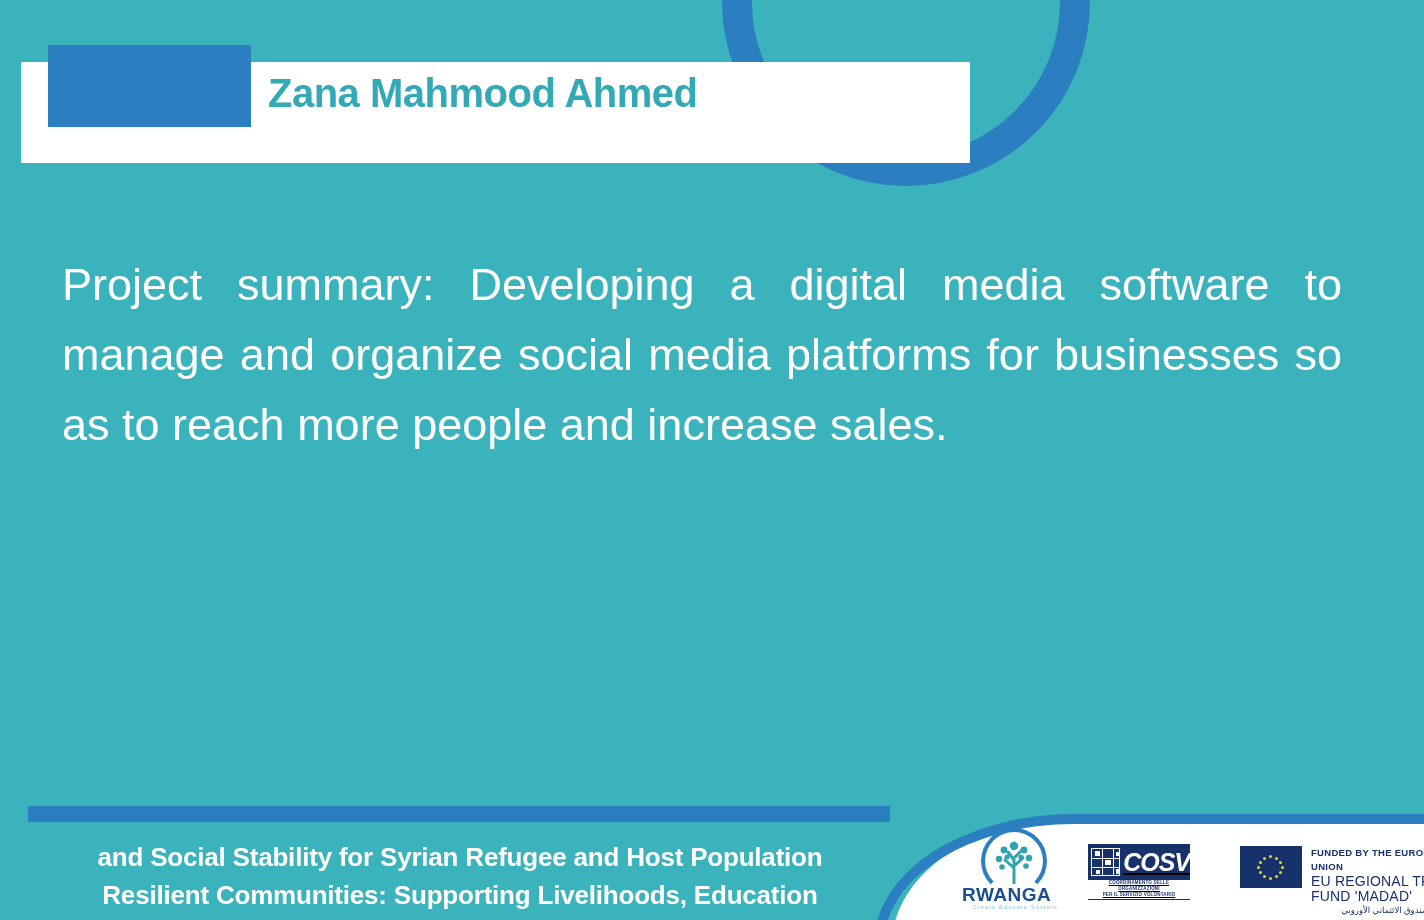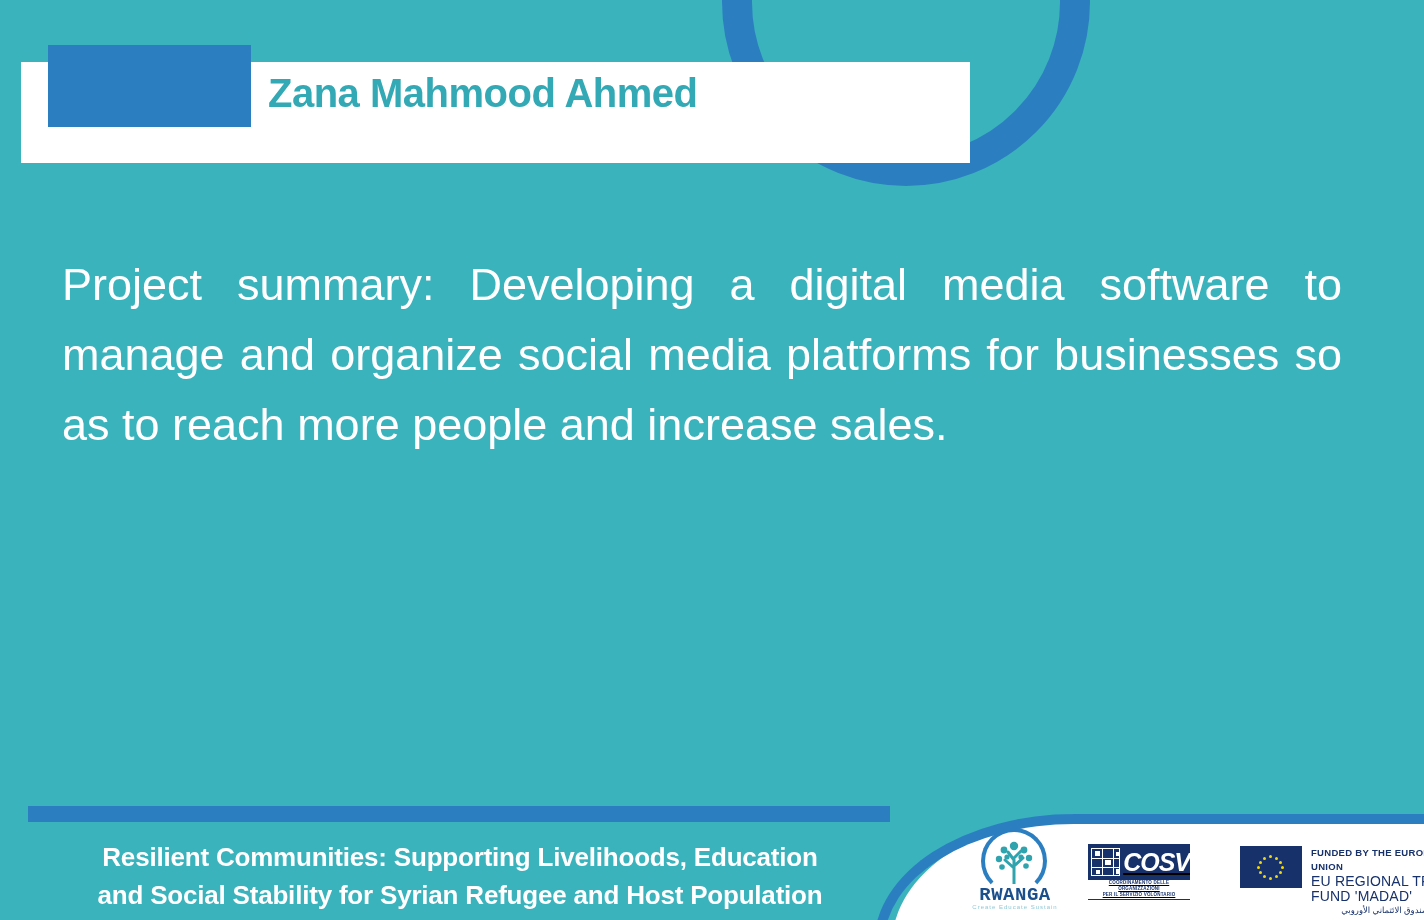--- a/index.html
+++ b/index.html
@@ -174,26 +174,24 @@
     border-radius: 50%;
     border: 4px solid #2B7FC0;
     border-bottom-color: transparent;
     box-sizing: border-box;
   }
   .rw-tree { position: absolute; left: 26px; top: 12px; }
   .rw-name {
     position: absolute;
     left: 0; top: 58px;
     width: 106px;
-    text-align: center;
     font-size: 19px;
     font-weight: bold;
     color: #1B4F8C;
     letter-spacing: 0.5px;
-    font-family: Liberation Mono, monospace;
   }
   .rw-tag {
     position: absolute;
     left: 0; top: 78px;
     width: 106px;
     text-align: center;
     font-size: 6px;
     color: #8fc9d6;
     letter-spacing: 1px;
     white-space: nowrap;
@@ -299,22 +297,22 @@
 
   <div class="header-title">Zana Mahmood Ahmed</div>
 
   <div class="body-block">
     <span class="lead">Project summary:</span><span> Developing a digital media software to manage and organize social media platforms for businesses so as to reach more people and increase sales.</span>
   </div>
 
   <div class="footer-bar"></div>
 
   <div class="footer-text">
+    <div>and Social Stability for Syrian Refugee and Host Population</div>
     <div>Resilient Communities: Supporting Livelihoods, Education</div>
-    <div>and Social Stability for Syrian Refugee and Host Population</div>
   </div>
 
   <div class="footer-white-wrap">
     <div class="footer-white"></div>
     <div class="footer-blue-arc"></div>
   </div>
 
   <div class="logos">
 
     <div class="logo-rwanga">

